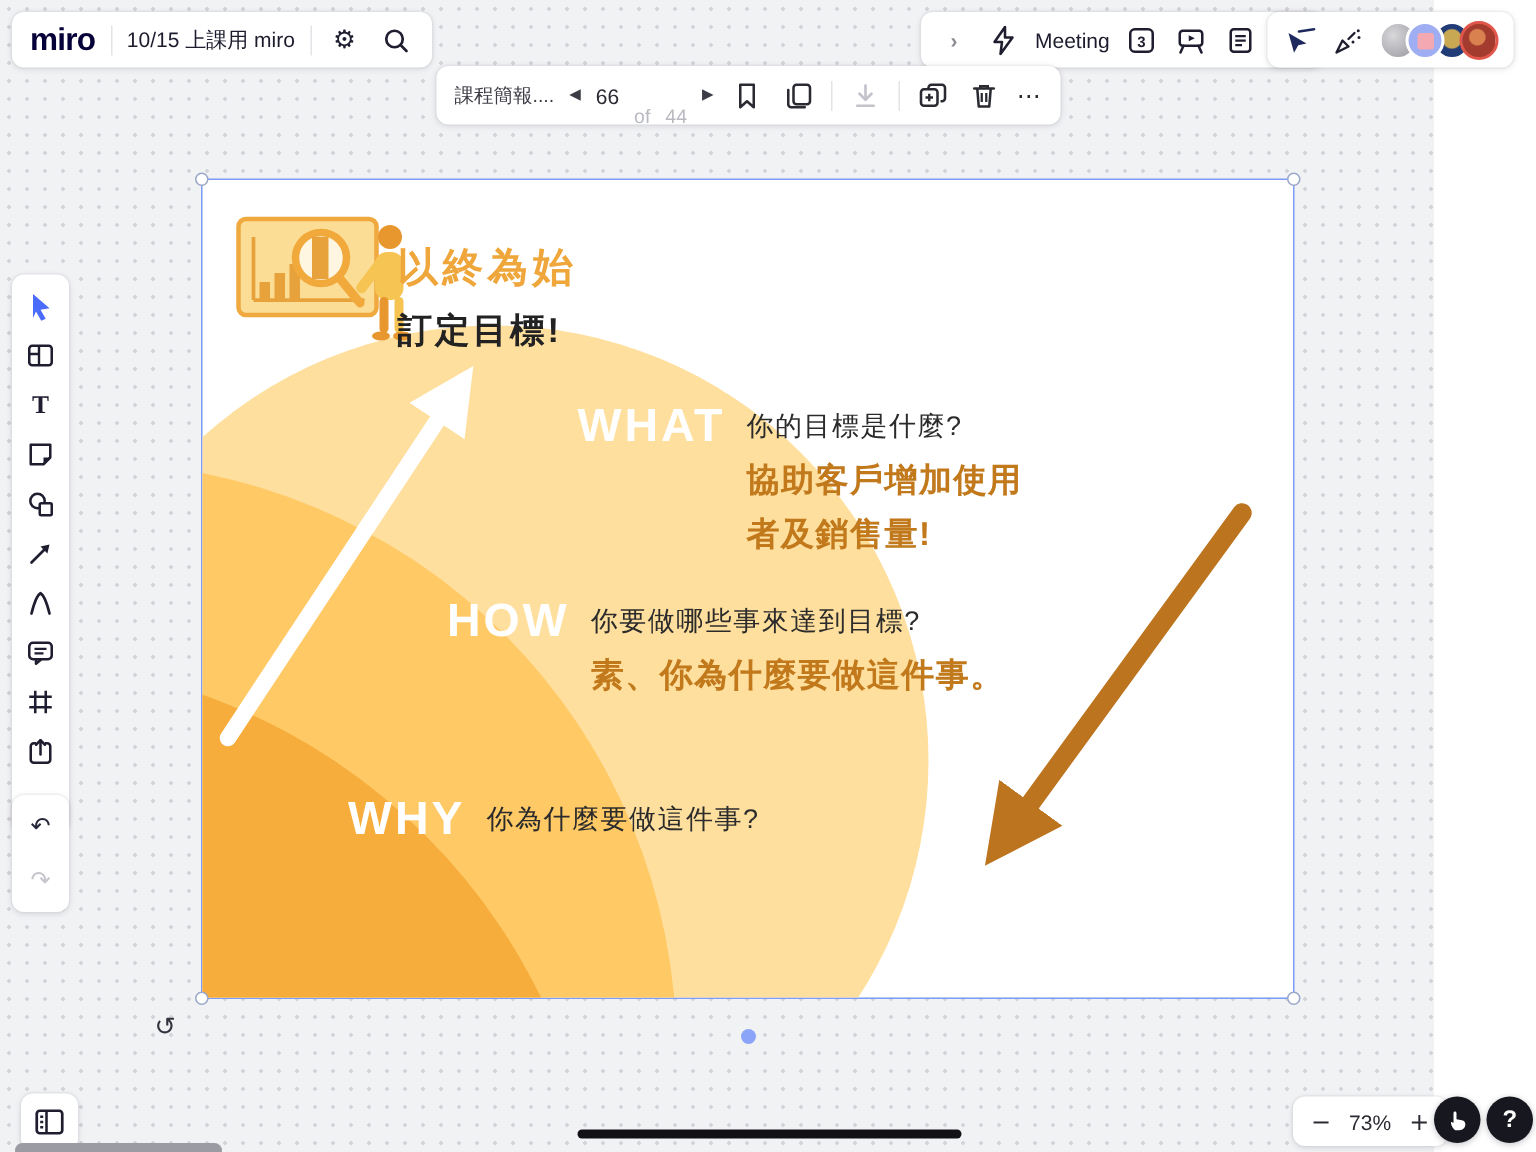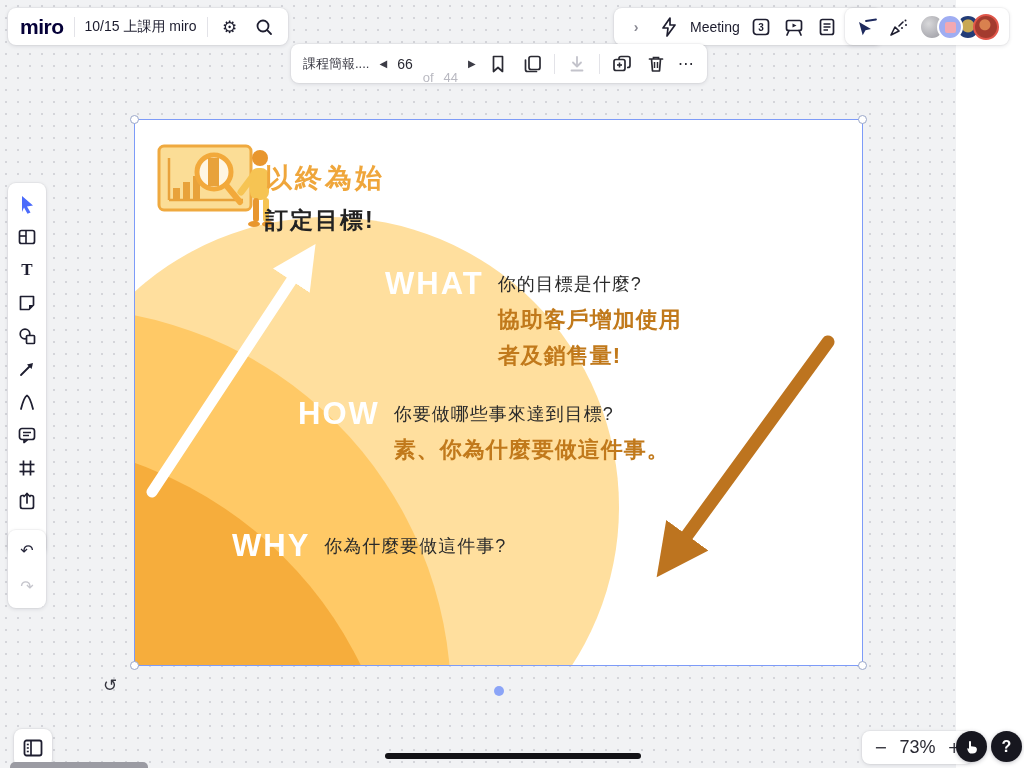--- a/index.html
+++ b/index.html
@@ -90,21 +90,21 @@
 
   .rotate-handle{ position:absolute; left:103px; top:675px; font-family:"DejaVu Sans",sans-serif; font-size:17px; color:#33333d; cursor:pointer; }
   .presence-dot{ position:absolute; left:494px; top:686px; width:10px; height:10px; border-radius:50%; background:#8ba4f7; }
 
   
   .frames-btn{ left:14px; top:729px; width:38px; height:38px; justify-content:center; cursor:pointer; }
   .bottom-pill{ position:absolute; left:10px; top:762px; width:138px; height:10px; border-radius:5px; background:#9b9ba3; }
   .home-bar{ position:absolute; left:385px; top:753px; width:256px; height:6px; border-radius:3px; background:#121216; }
   .zoom-panel{ left:862px; top:731px; height:33px; padding:0 12px; gap:12px; }
   .zoom-btn{ font-family:"DejaVu Sans",sans-serif; font-size:16px; color:#2a2a33; cursor:pointer; line-height:1; }
-  .zoom-level{ font-size:18px; color:#2a2a33; }
+  .zoom-level{ font-size:14px; color:#2a2a33; }
   .round-btn{ position:absolute; width:31px; height:31px; border-radius:50%; background:#17171f; display:flex; align-items:center; justify-content:center; cursor:pointer; box-shadow:0 1px 4px rgba(20,20,40,.25); }
   .btn-hand{ left:956px; top:731px; }
   .btn-help{ left:991px; top:731px; color:#fff; font-size:16px; font-weight:bold; }
 </style>
 </head>
 <body>
 
 <div class="stage">
 
   <div class="panel app-bar">

